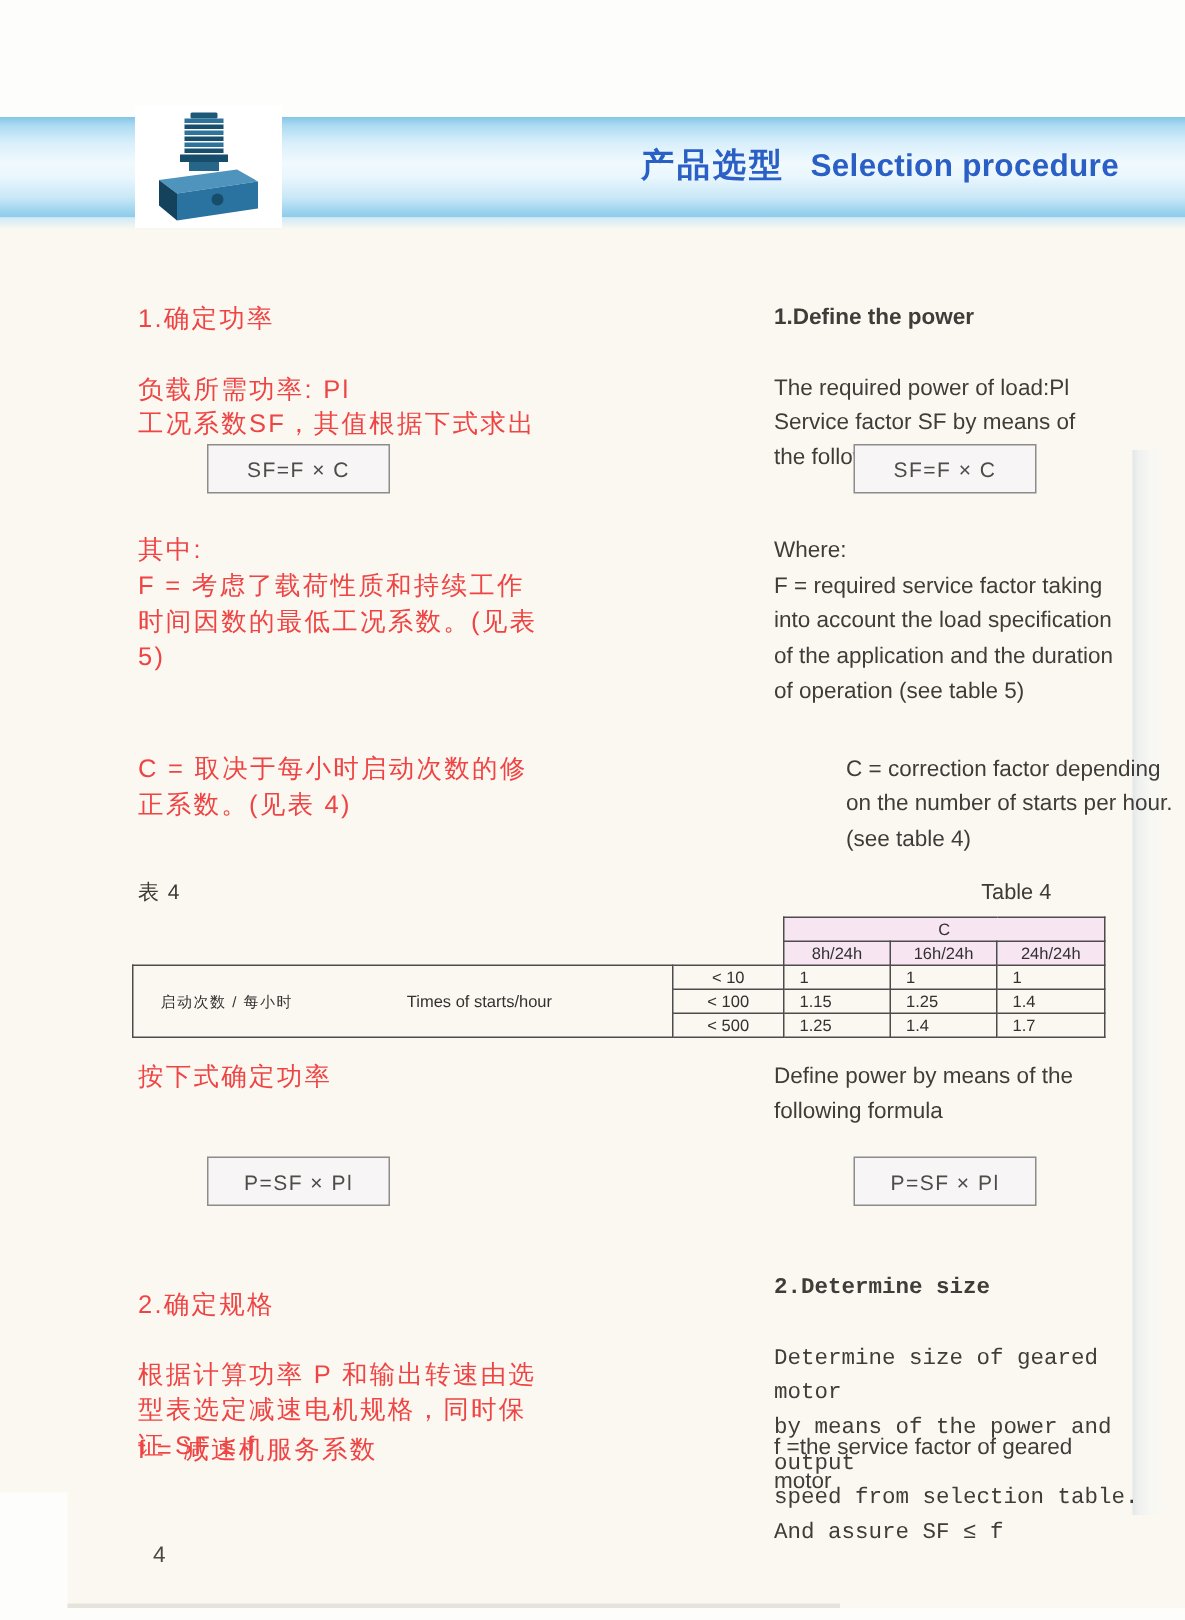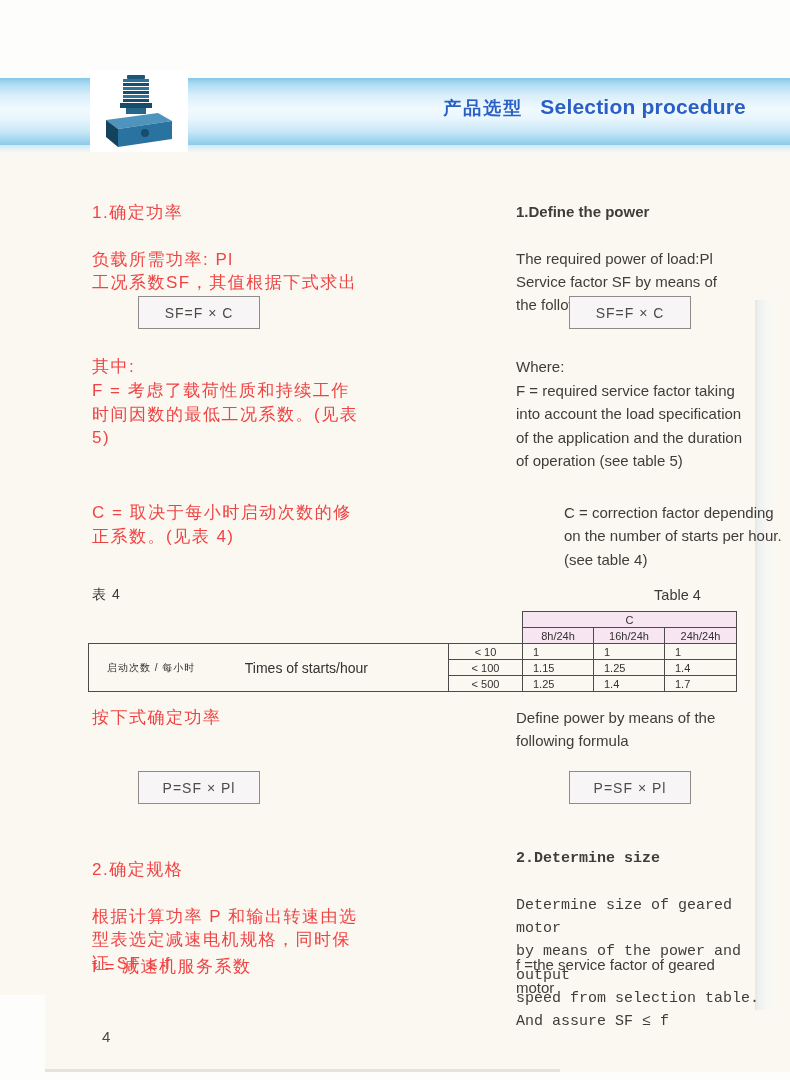--- a/index.html
+++ b/index.html
@@ -24,21 +24,21 @@
     left:0;top:78px;width:790px;height:67px;
     background:linear-gradient(180deg,#84c6e7 0%,#aedcf3 9%,#d9effb 26%,#f0fafe 46%,
                #e9f6fd 60%,#c9e8f7 80%,#9cd3ee 94%,#8ccbea 100%);
   }
   #band-fade{left:0;top:145px;width:790px;height:8px;
     background:linear-gradient(180deg,#cfeaf8,rgba(255,255,255,0));}
   #page-heading{
     top:95px;right:44px;display:flex;align-items:baseline;gap:17px;
     color:#2a5fc6;font-weight:bold;white-space:nowrap;
   }
-  #page-heading .zh-t{font-size:18px;letter-spacing:2px;}
+  #page-heading .zh-t{font-size:22px;letter-spacing:2px;}
   #page-heading .en-t{font-size:21px;letter-spacing:0.2px;}
   #product-photo{
     left:90px;top:70px;width:98px;height:82px;background:#ffffff;
     display:flex;align-items:center;justify-content:center;
   }
   
   .zh{font-size:17px;line-height:23.5px;letter-spacing:1.5px;color:#ef4444;white-space:pre-line;}
   .en{font-size:15px;line-height:23.3px;color:#403c39;white-space:pre-line;}
   .bold{font-weight:bold;}
   #s1-zh{left:92px;top:177px;}
@@ -78,21 +78,21 @@
   table.t4 td.blank{border:none;background:transparent;}
   table.t4 td.pink{background:#f7e6f2;text-align:center;}
   table.t4 td.cond{text-align:center;}
   table.t4 td.val{text-align:left;padding-left:10px;}
   table.t4 td.biglabel{padding:0;}
   .biglabel-inner{
     display:flex;justify-content:space-between;align-items:center;
     padding:0 80px 0 18px;
   }
   .biglabel-inner .rl-zh{font-size:10px;letter-spacing:1px;}
-  .biglabel-inner .rl-en{font-size:14px;}
+  .biglabel-inner .rl-en{font-size:11px;}
 </style>
 </head>
 <body>
 
 <div class="abs" id="top-white"></div>
 <div class="abs" id="right-strip"></div>
 <div class="abs" id="left-margin-white"></div>
 <div class="abs" id="bottom-edge"></div>
 <div class="abs" id="bottom-white"></div>
 

